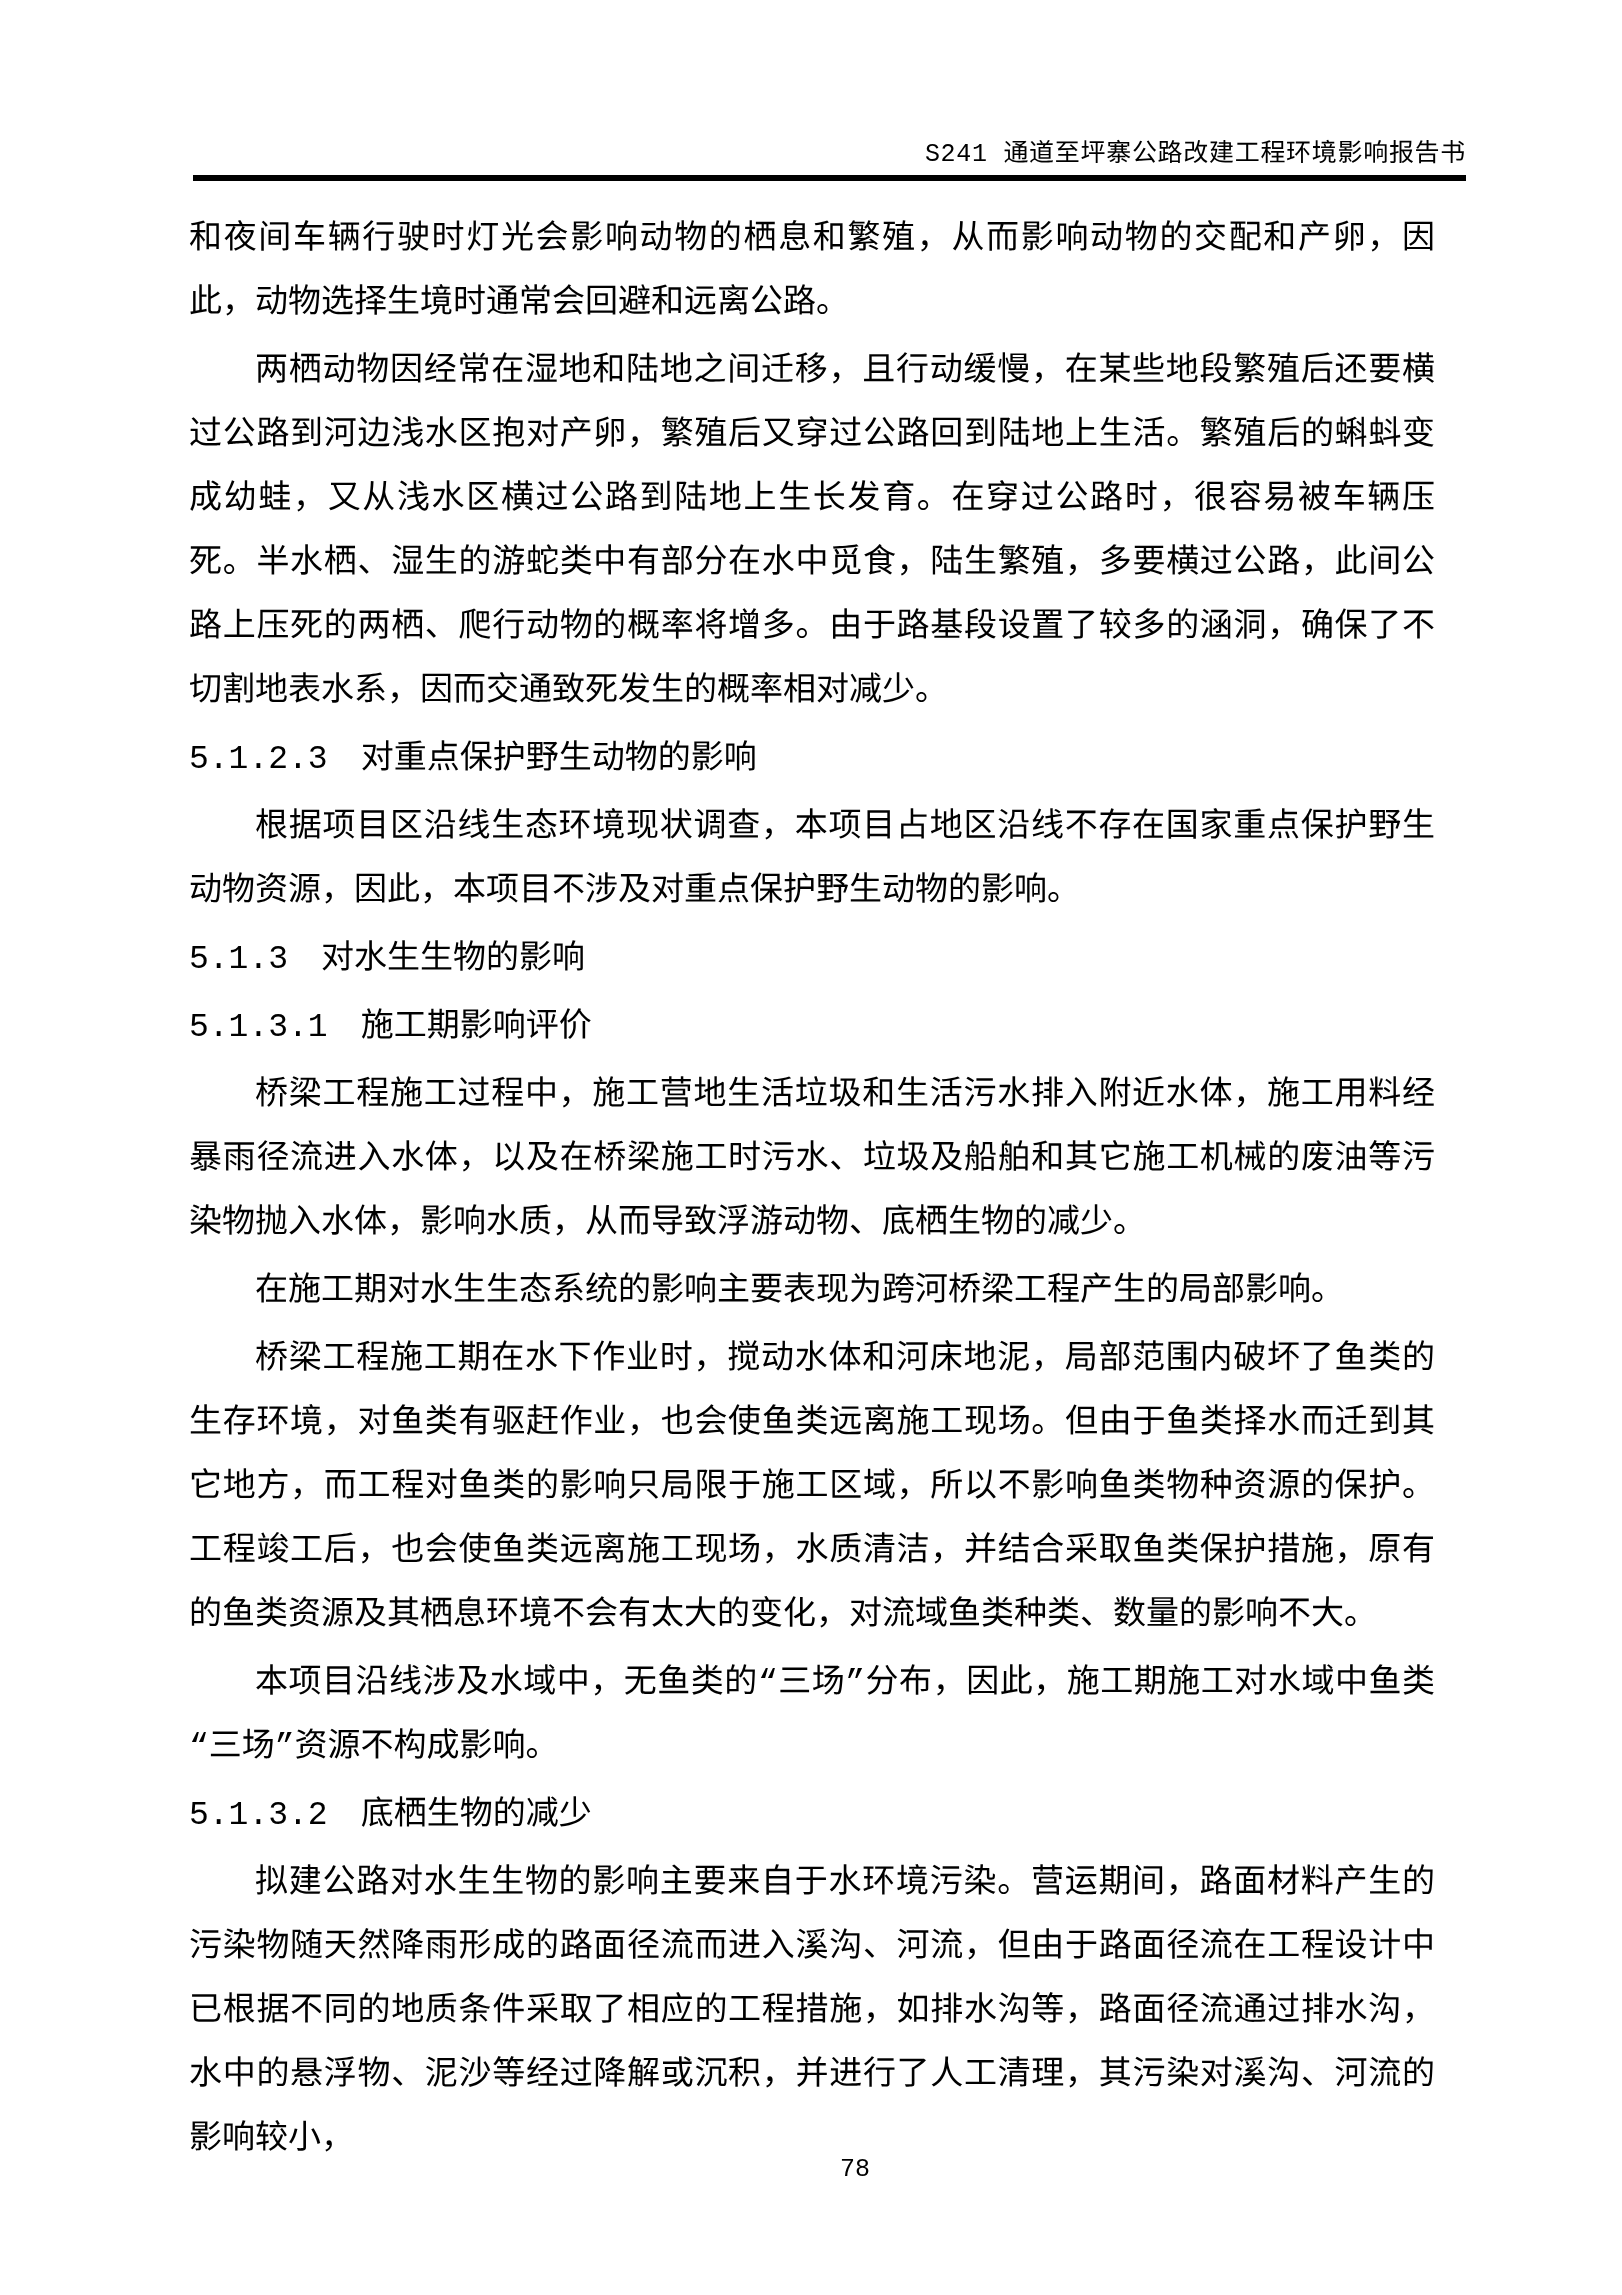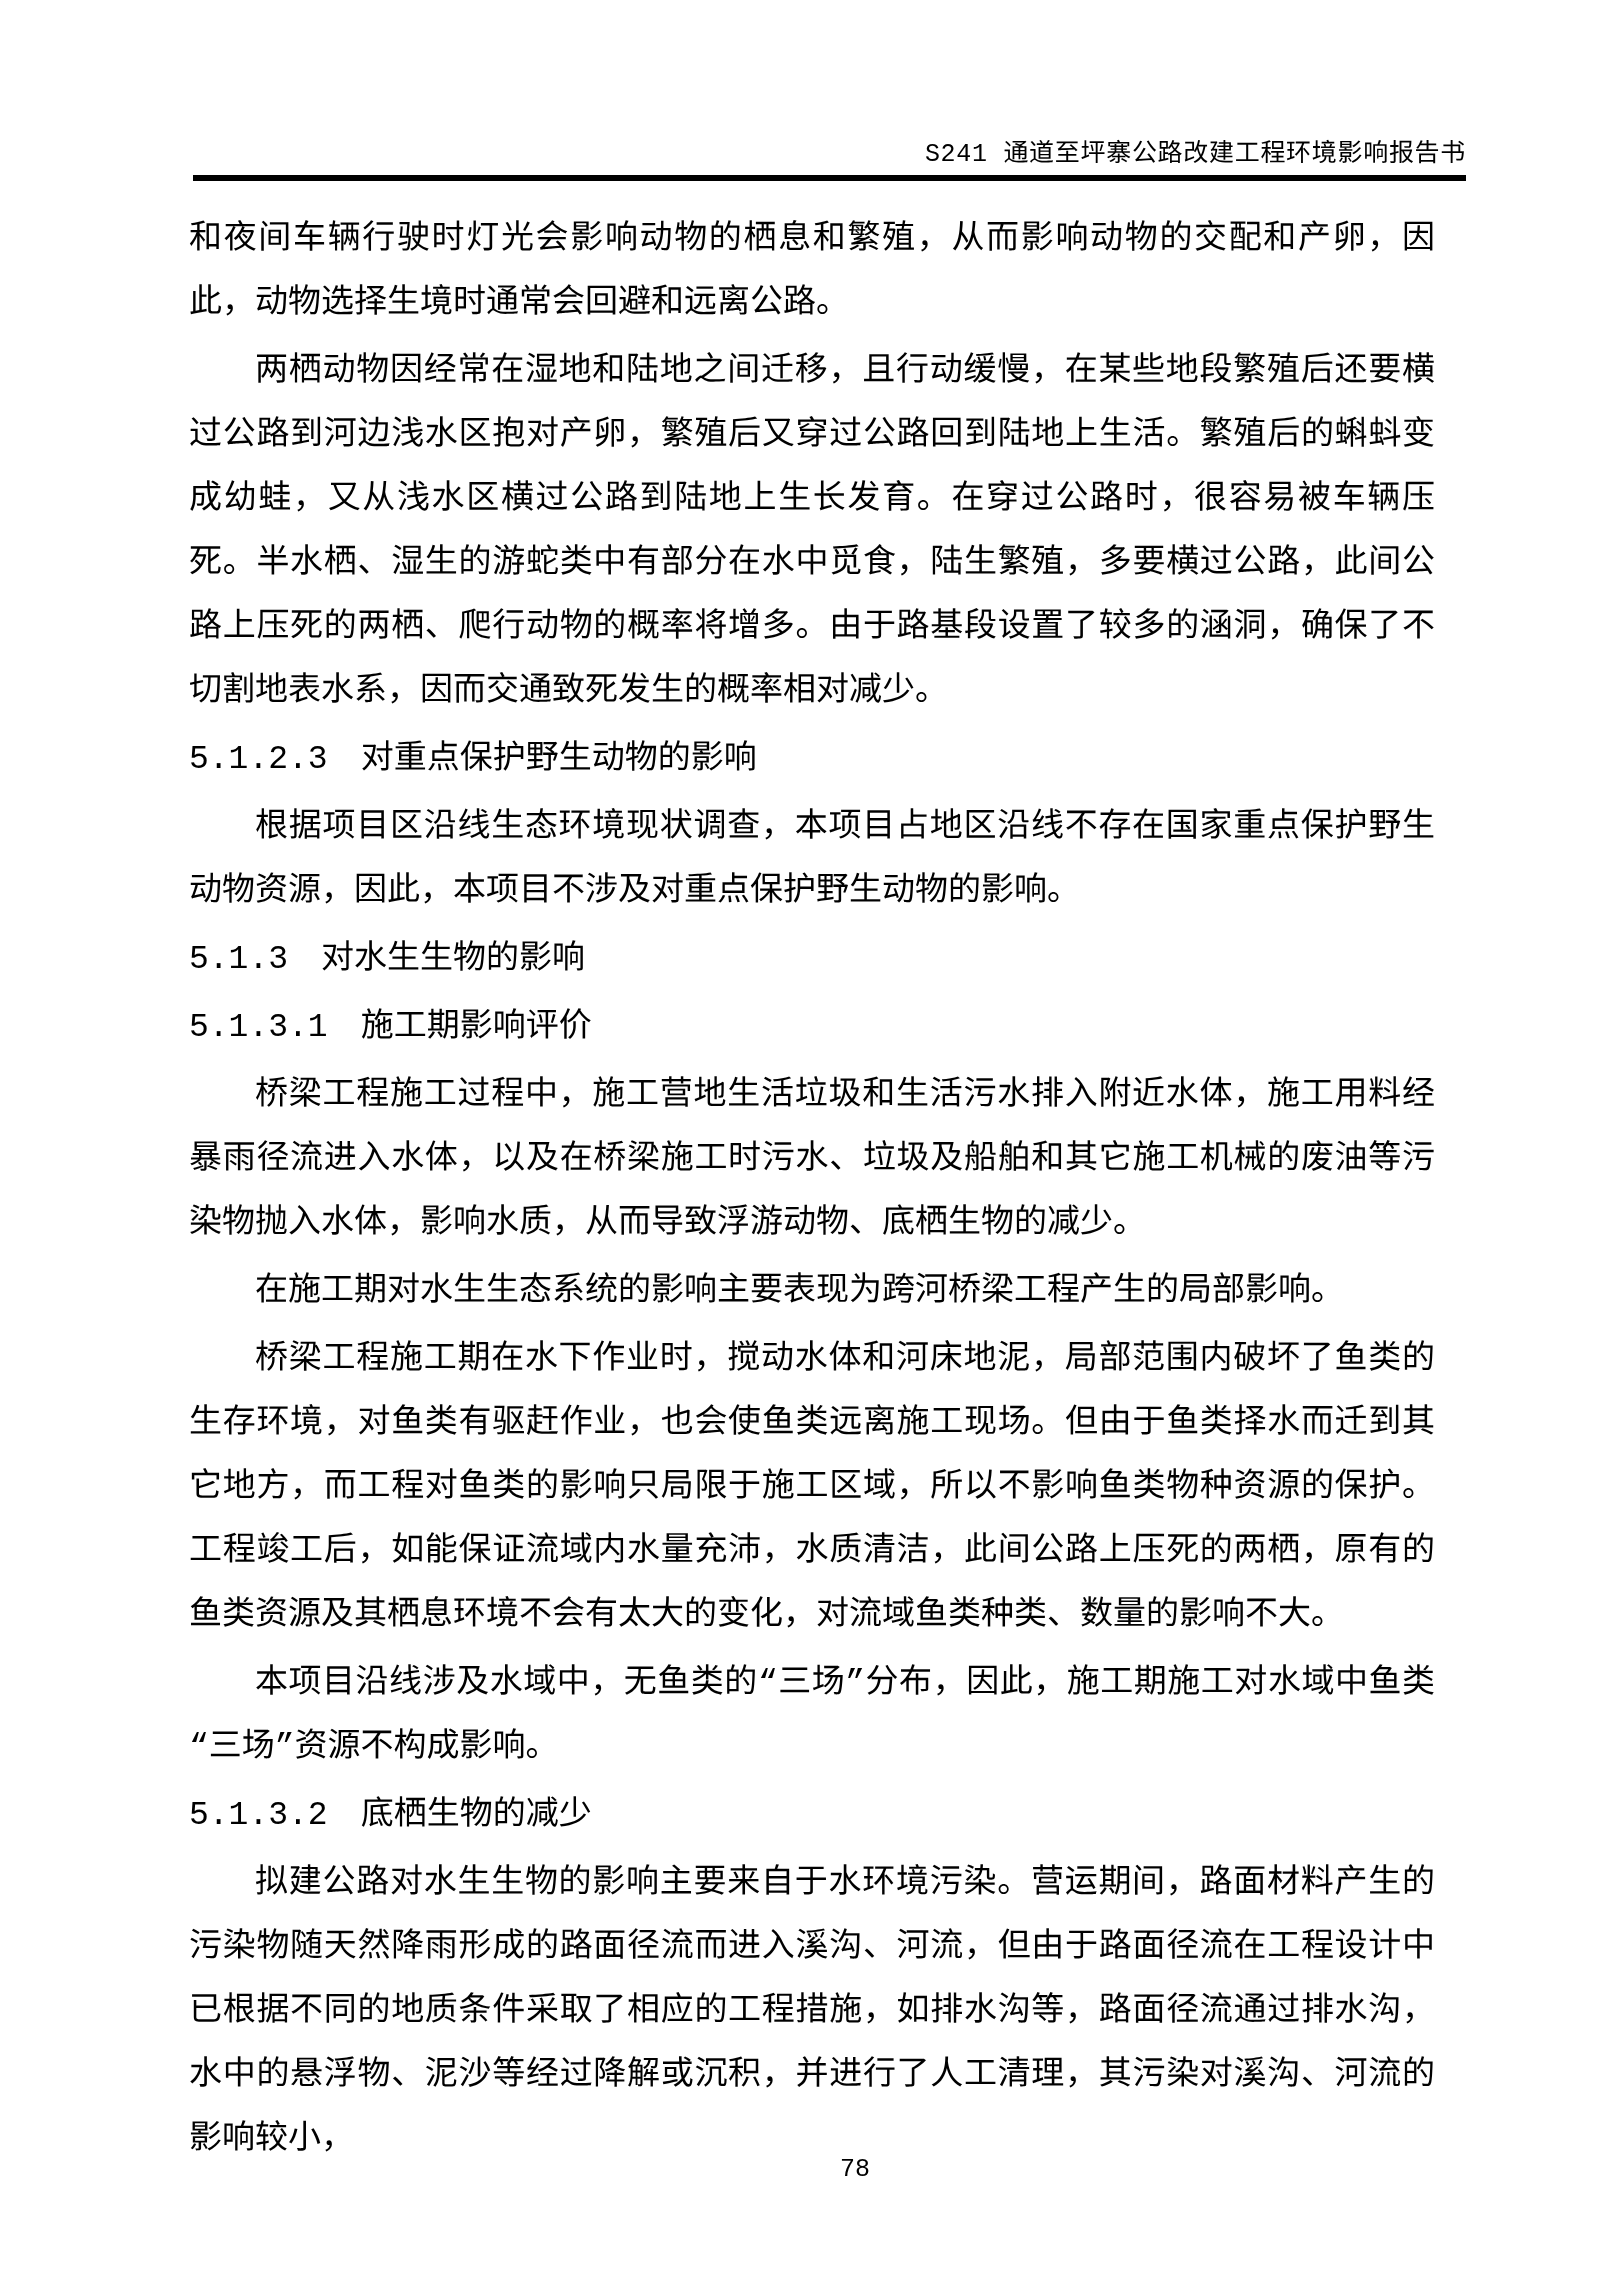--- a/index.html
+++ b/index.html
@@ -67,21 +67,21 @@
 
   <div class="body-text">
       <p class="para">和夜间车辆行驶时灯光会影响动物的栖息和繁殖，从而影响动物的交配和产卵，因此，动物选择生境时通常会回避和远离公路。</p>
       <p class="para indent">两栖动物因经常在湿地和陆地之间迁移，且行动缓慢，在某些地段繁殖后还要横过公路到河边浅水区抱对产卵，繁殖后又穿过公路回到陆地上生活。繁殖后的蝌蚪变成幼蛙，又从浅水区横过公路到陆地上生长发育。在穿过公路时，很容易被车辆压死。半水栖、湿生的游蛇类中有部分在水中觅食，陆生繁殖，多要横过公路，此间公路上压死的两栖、爬行动物的概率将增多。由于路基段设置了较多的涵洞，确保了不切割地表水系，因而交通致死发生的概率相对减少。</p>
       <p class="heading"><span class="hnum">5.1.2.3</span><span>对重点保护野生动物的影响</span></p>
       <p class="para indent">根据项目区沿线生态环境现状调查，本项目占地区沿线不存在国家重点保护野生动物资源，因此，本项目不涉及对重点保护野生动物的影响。</p>
       <p class="heading"><span class="hnum">5.1.3</span><span>对水生生物的影响</span></p>
       <p class="heading"><span class="hnum">5.1.3.1</span><span>施工期影响评价</span></p>
       <p class="para indent">桥梁工程施工过程中，施工营地生活垃圾和生活污水排入附近水体，施工用料经暴雨径流进入水体，以及在桥梁施工时污水、垃圾及船舶和其它施工机械的废油等污染物抛入水体，影响水质，从而导致浮游动物、底栖生物的减少。</p>
       <p class="para indent">在施工期对水生生态系统的影响主要表现为跨河桥梁工程产生的局部影响。</p>
-      <p class="para indent">桥梁工程施工期在水下作业时，搅动水体和河床地泥，局部范围内破坏了鱼类的生存环境，对鱼类有驱赶作业，也会使鱼类远离施工现场。但由于鱼类择水而迁到其它地方，而工程对鱼类的影响只局限于施工区域，所以不影响鱼类物种资源的保护。工程竣工后，如能保证流域内水量充沛，水质清洁，此间公路上压死的两栖，原有的鱼类资源及其栖息环境不会有太大的变化，对流域鱼类种类、数量的影响不大。</p>
+      <p class="para indent">桥梁工程施工期在水下作业时，搅动水体和河床地泥，局部范围内破坏了鱼类的生存环境，对鱼类有驱赶作业，也会使鱼类远离施工现场。但由于鱼类择水而迁到其它地方，而工程对鱼类的影响只局限于施工区域，所以不影响鱼类物种资源的保护。工程竣工后，也会使鱼类远离施工现场，水质清洁，并结合采取鱼类保护措施，原有的鱼类资源及其栖息环境不会有太大的变化，对流域鱼类种类、数量的影响不大。</p>
       <p class="para indent">本项目沿线涉及水域中，无鱼类的“三场”分布，因此，施工期施工对水域中鱼类“三场”资源不构成影响。</p>
       <p class="heading"><span class="hnum">5.1.3.2</span><span>底栖生物的减少</span></p>
       <p class="para indent">拟建公路对水生生物的影响主要来自于水环境污染。营运期间，路面材料产生的污染物随天然降雨形成的路面径流而进入溪沟、河流，但由于路面径流在工程设计中已根据不同的地质条件采取了相应的工程措施，如排水沟等，路面径流通过排水沟，水中的悬浮物、泥沙等经过降解或沉积，并进行了人工清理，其污染对溪沟、河流的影响较小，</p>
     </div>
 
   <div class="footer">
     <span>78</span>
   </div>
 </div>
 

